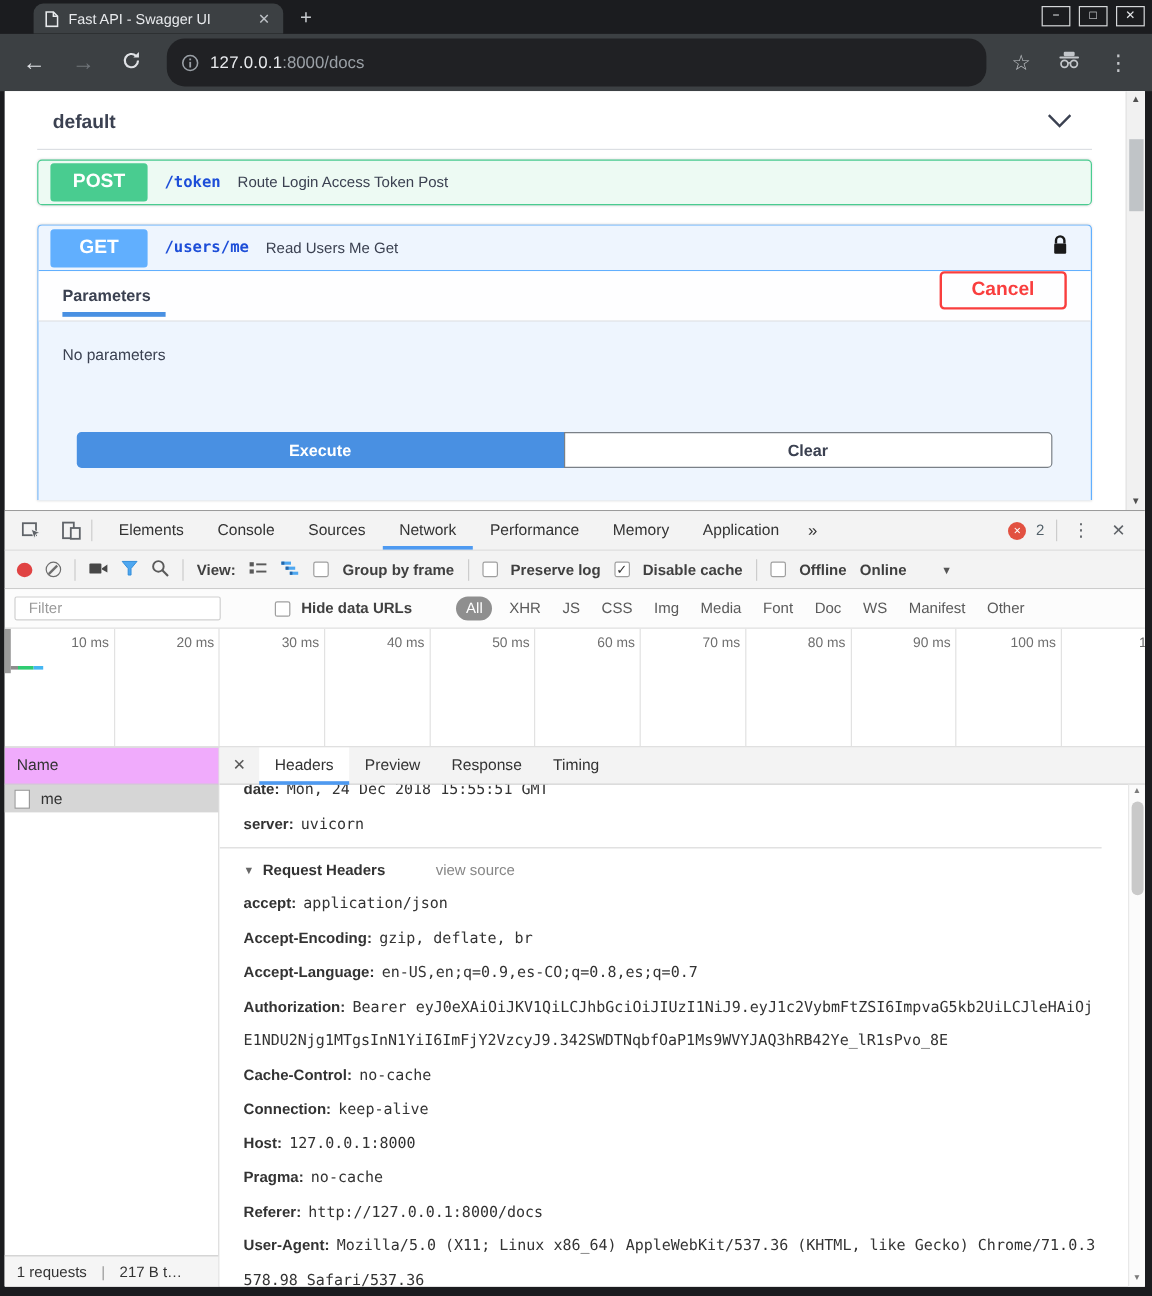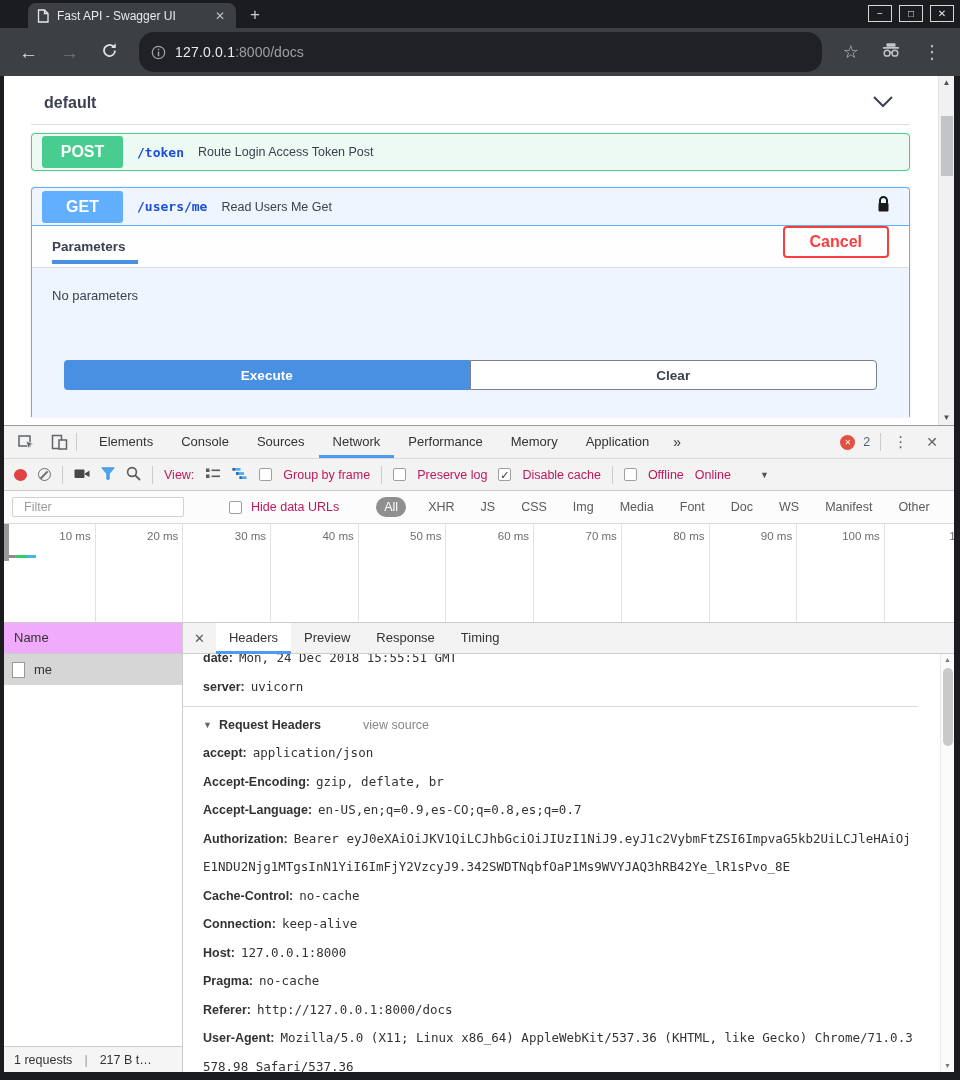--- a/index.html
+++ b/index.html
@@ -86,49 +86,49 @@
   .dt-close { font-size:14px; color:#5f6368; padding:0 6px; }
 
   .dt-nettools { height:32px; background:#f3f3f3; border-bottom:1px solid #ccc; display:flex;
                  align-items:center; padding:0 10px; gap:11px; font-size:12.5px; flex:none; }
   .rec-dot { width:13px; height:12px; border-radius:50%; background:#e04343; flex:none; }
   .clear-icon { width:13px; height:13px; border:1.6px solid #6e6e6e; border-radius:50%; position:relative; flex:none; }
   .clear-icon::after { content:''; position:absolute; left:0; top:4.6px; width:10px; height:1.6px;
                        background:#6e6e6e; transform:rotate(-45deg); }
   .cb { width:13px; height:13px; border:1px solid #9f9f9f; border-radius:2px; background:#fff;
         font-size:11px; line-height:12px; text-align:center; color:#333; flex:none; }
-  .cb-label { color:#be185d; }
+  .cb-label { color:#404040;font-weight:bold; }
   .drop-arr { font-size:9px; color:#555; margin-left:18px; }
 
   .dt-filterbar { height:33px; background:#fcfcfc; border-bottom:1px solid #dadada; display:flex;
                   align-items:center; padding:0 8px; gap:9px; font-size:12.5px; flex:none; }
   .filter-input { width:172px; height:20px; border:1px solid #d0d0d0; border-radius:2px; padding:0 11px;
                   font-size:12.5px; color:#be185d; background:#fff; font-family:inherit; margin-right:36px; }
   .filter-input::placeholder { color:#9a9a9a; }
-  .ftypes { display:flex; align-items:center; gap:12px;padding-left:28px; }
+  .ftypes { display:flex; align-items:center; gap:4px;padding-left:28px; }
   .ftype { color:#5a5a5a; padding:3px 7px; }
   .ftype.active { background:#8f8f8f; color:#fff; border-radius:11px; padding:3px 8px; margin-right:3px; }
 
   .dt-overview { height:99px; border-bottom:1px solid #ccc; position:relative; background:#fff;
                  overflow:hidden; flex:none; }
   .ov-cols { display:flex; height:100%; padding-left:4px; }
   .ov-col { width:87.7px; flex:none; border-right:1px solid #e2e2e2; font-size:11.5px; color:#6e6e6e;
             text-align:right; padding:6px 4px 0 0; }
   .ov-left-bar { position:absolute; left:0; top:0; width:5px; height:37px; background:#9a9a9a; }
   .ov-bars { position:absolute; left:5px; top:31px; height:3px; display:flex; }
   .ov-seg1 { width:6px; background:#8d8d8d; }
   .ov-seg2 { width:13px; background:#2fcc71; }
   .ov-seg3 { width:8px; background:#45b6f2; }
 
   .dt-main { flex:1; display:flex; min-height:0; }
   .dt-left { width:179px; border-right:1px solid #ccc; display:flex; flex-direction:column; background:#fff; flex:none; }
   .dt-name-header { height:31px; line-height:30px; padding-left:10px; background:#f0abfc;
                     border-bottom:1px solid #ccc; font-size:13px; color:#333; flex:none; }
   .dt-rows { flex:1; }
-  .req-row { height:31px; display:flex; align-items:center; gap:9px; padding-left:8px; background:#d6d6d6; }
+  .req-row { height:23px; display:flex; align-items:center; gap:9px; padding-left:8px; background:#d6d6d6; }
   .req-icon { width:13px; height:16px; background:#fff; border:1px solid #999; flex:none; }
   .req-name { font-size:13px; color:#333; }
   .dt-status { height:26px; border-top:1px solid #ccc; display:flex; align-items:center; gap:12px;
                padding:0 10px; font-size:12.5px; color:#333; background:#f5f5f5; flex:none; }
   .dt-status .sep { color:#9a9a9a; }
 
   .dt-right { flex:1; display:flex; flex-direction:column; min-width:0; position:relative; background:#fff; }
   .dt-detail-tabs { height:31px; background:#f3f3f3; border-bottom:1px solid #ccc; display:flex;
                     align-items:center; flex:none; }
   .detail-close { padding:0 11px; font-size:13px; color:#5a5a5a; }

